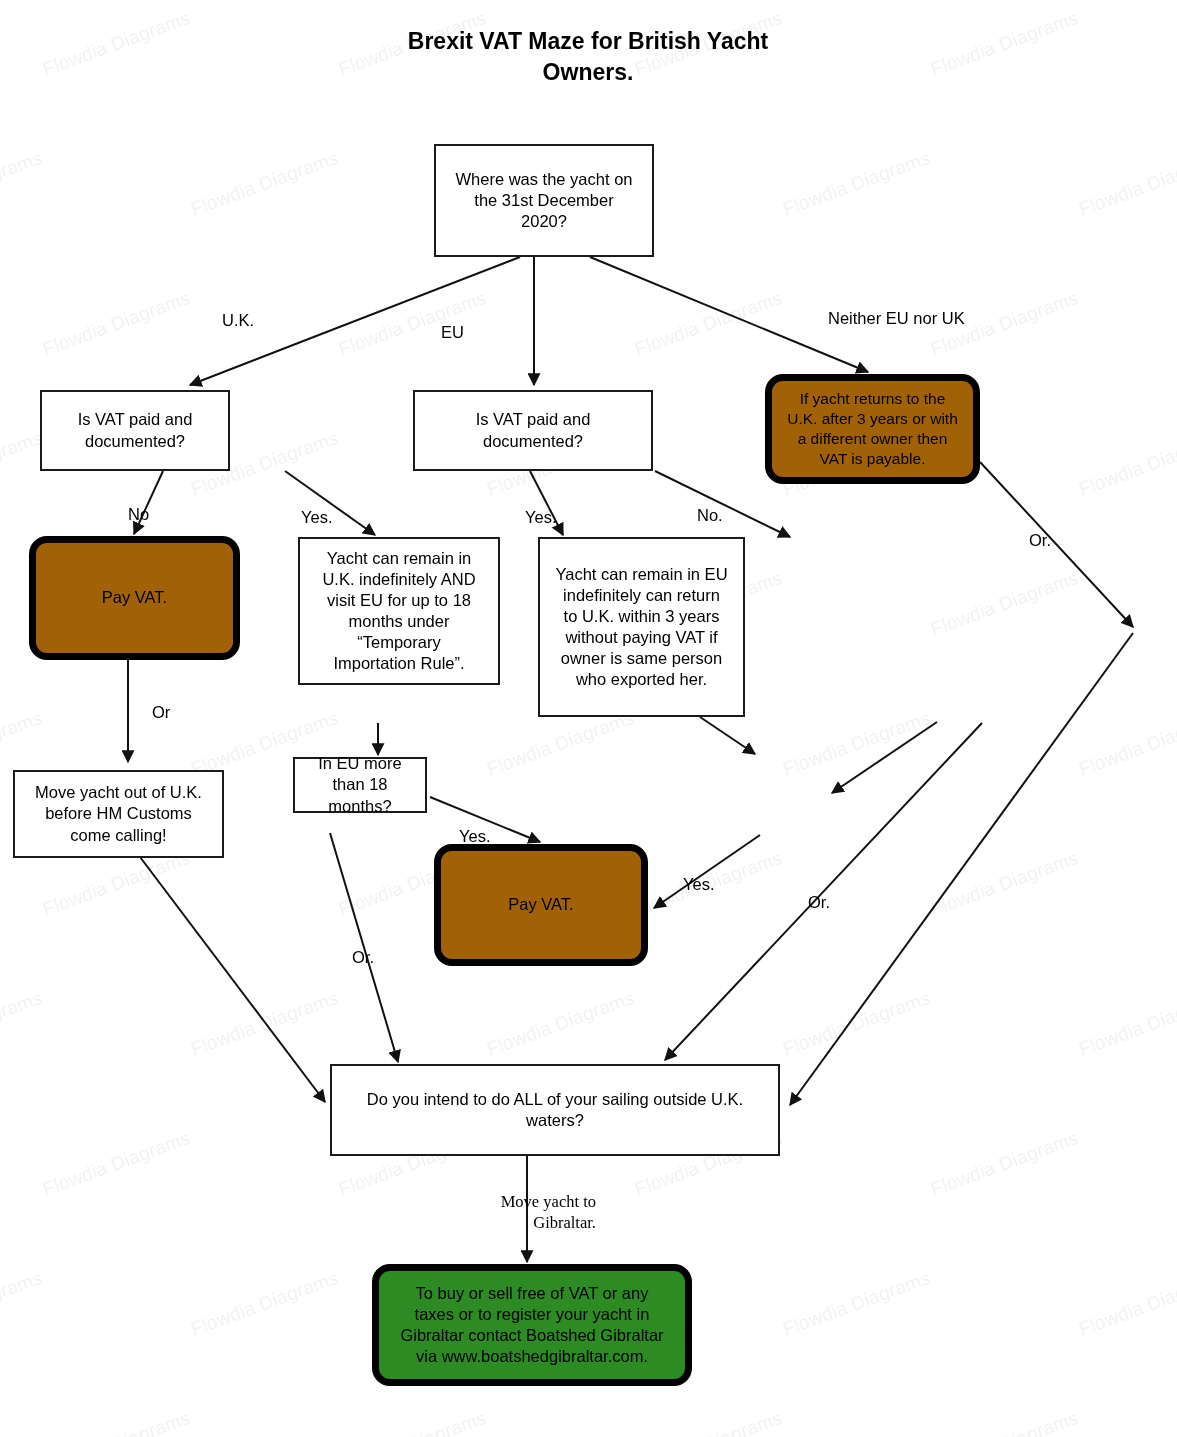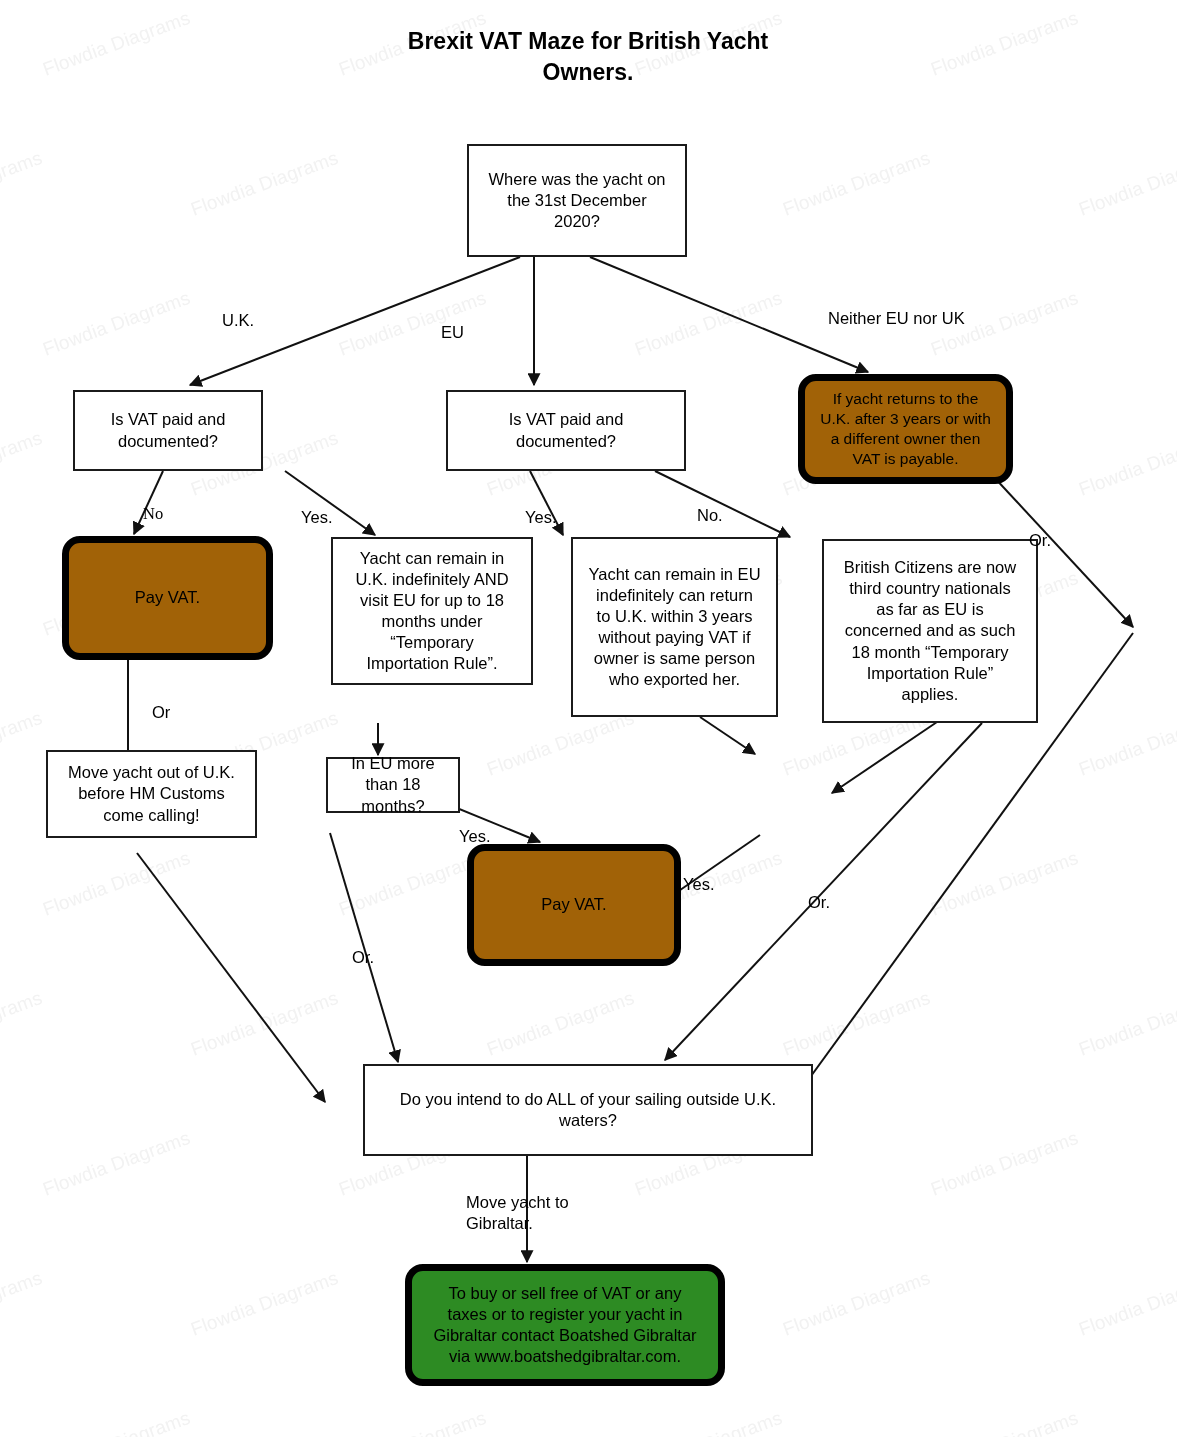--- a/index.html
+++ b/index.html
@@ -54,21 +54,20 @@
     position: absolute;
     z-index: 3;
     display: flex;
     align-items: center;
     justify-content: center;
     text-align: center;
     font-size: 16.5px;
     line-height: 1.28;
     color: #000000;
     padding: 4px 15px;
-    margin-left: 33px;
   }
   .node .txt { width: 100%; }
   .rect {
     background: #ffffff;
     border: 2px solid #1b1b1b;
   }
   .rounded {
     border-radius: 18px;
     border: 7px solid #000000;
   }
@@ -77,21 +76,21 @@
   
   .elabel {
     position: absolute;
     z-index: 4;
     font-size: 16.5px;
     line-height: 1.25;
     color: #000000;
     white-space: nowrap;
     background: transparent;
   }
-  .elabel.multiline { white-space: normal; text-align: left; }
+  .elabel.multiline { white-space: normal; text-align: right; font-family: Liberation Serif, serif; }
   
   #title {
     position: absolute;
     left: 288px;
     top: 26px;
     width: 600px;
     z-index: 3;
     text-align: center;
     font-size: 23px;
     font-weight: bold;
@@ -230,25 +229,22 @@
   </div>
 
   <div class="node rect" style="left:298px; top:537px; width:202px; height:148px;">
     <span class="txt">Yacht can remain in U.K. indefinitely AND visit EU for up to 18 months under “Temporary Importation Rule”.</span>
   </div>
 
   <div class="node rect" style="left:538px; top:537px; width:207px; height:180px;">
     <span class="txt">Yacht can remain in EU indefinitely can return to U.K. within 3 years without paying VAT if owner is same person who exported her.</span>
   </div>
 
-  <div class="node rect" style="left:789px; top:539px; width:216px; height:184px;">
-    <span class="txt">British Citizens are now third country nationals as far as EU is concerned and as such 18 month “Temporary Importation Rule” applies.</span>
-  </div>
-
-  <div class="node rect" style="left:13px; top:750px; width:211px; height:88px;">
+
+  <div class="node rect" style="left:13px; top:770px; width:211px; height:88px;">
     <span class="txt">Move yacht out of U.K. before HM Customs come calling!</span>
   </div>
 
   <div class="node rect" style="left:293px; top:757px; width:134px; height:56px;">
     <span class="txt">In EU more than 18 months?</span>
   </div>
 
 
   <div class="node rounded red" style="left:434px; top:844px; width:214px; height:122px;">
     <span class="txt">Pay VAT.</span>
@@ -267,21 +263,21 @@
   </div>
 
   <div class="elabel" style="left:441px; top:322px;">
     <span>EU</span>
   </div>
 
   <div class="elabel" style="left:790px; top:308px;margin-left:38px;">
     <span>Neither EU nor UK</span>
   </div>
 
-  <div class="elabel" style="left:143px; top:504px;font-family:Liberation Serif, serif;">
+  <div class="elabel" style="left:128px; top:504px;">
     <span>No</span>
   </div>
 
   <div class="elabel" style="left:301px; top:507px;">
     <span>Yes.</span>
   </div>
 
   <div class="elabel" style="left:525px; top:507px;">
     <span>Yes.</span>
   </div>

